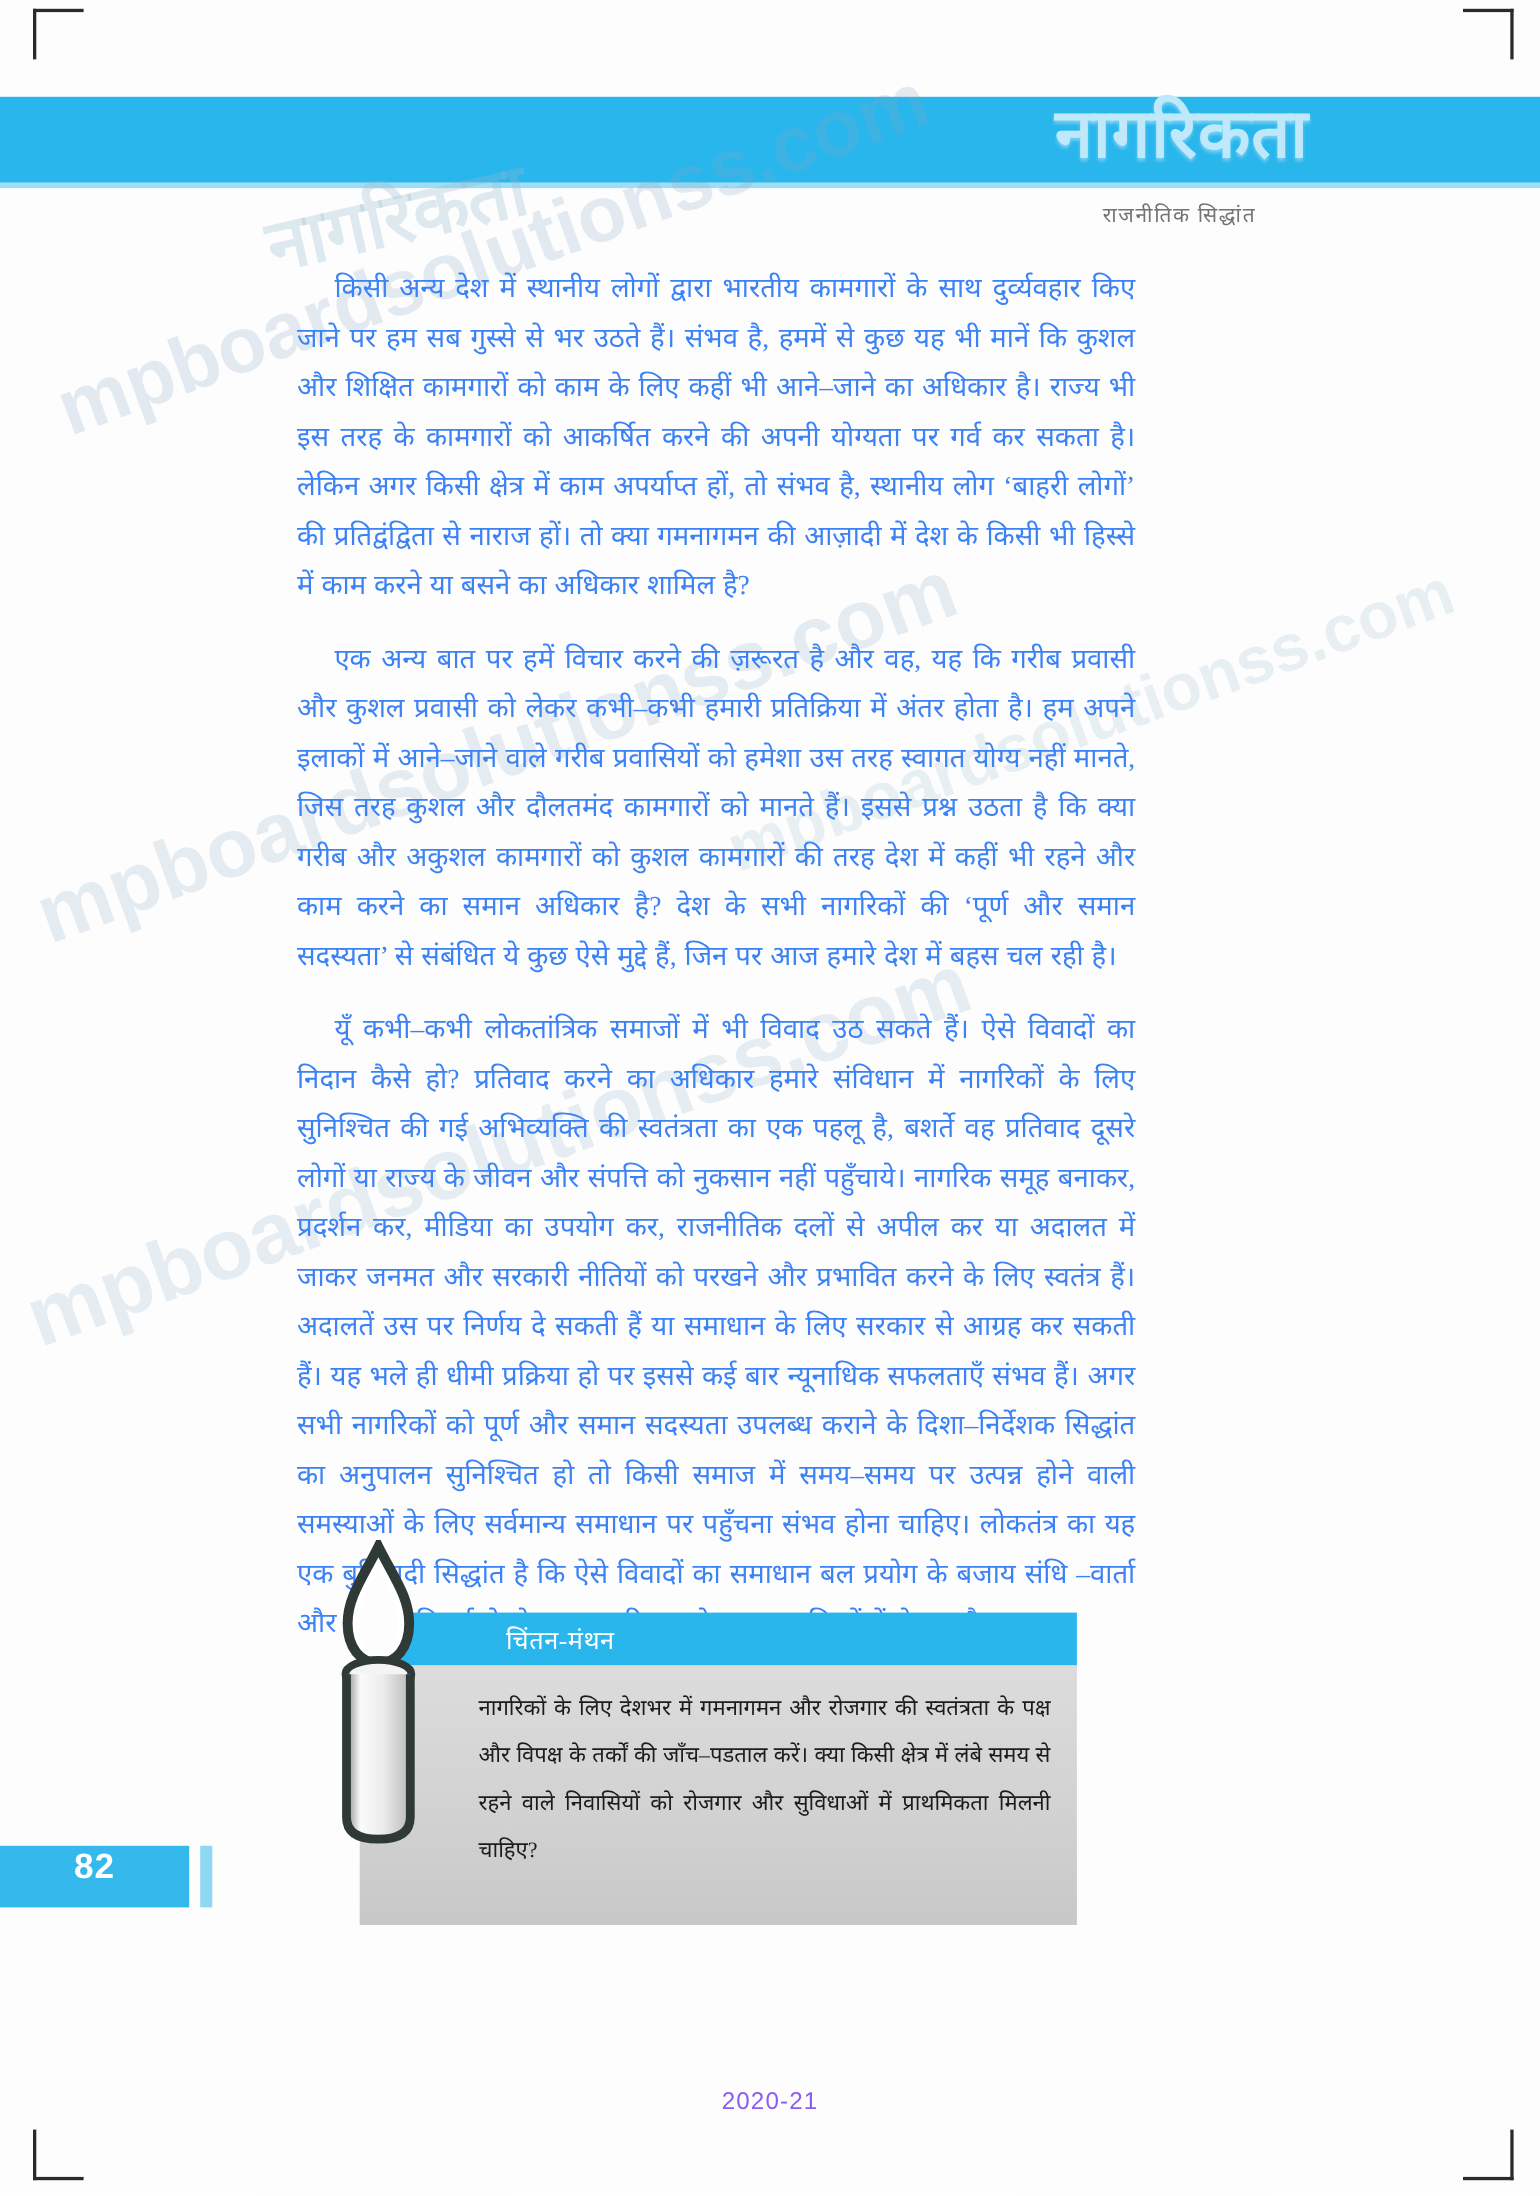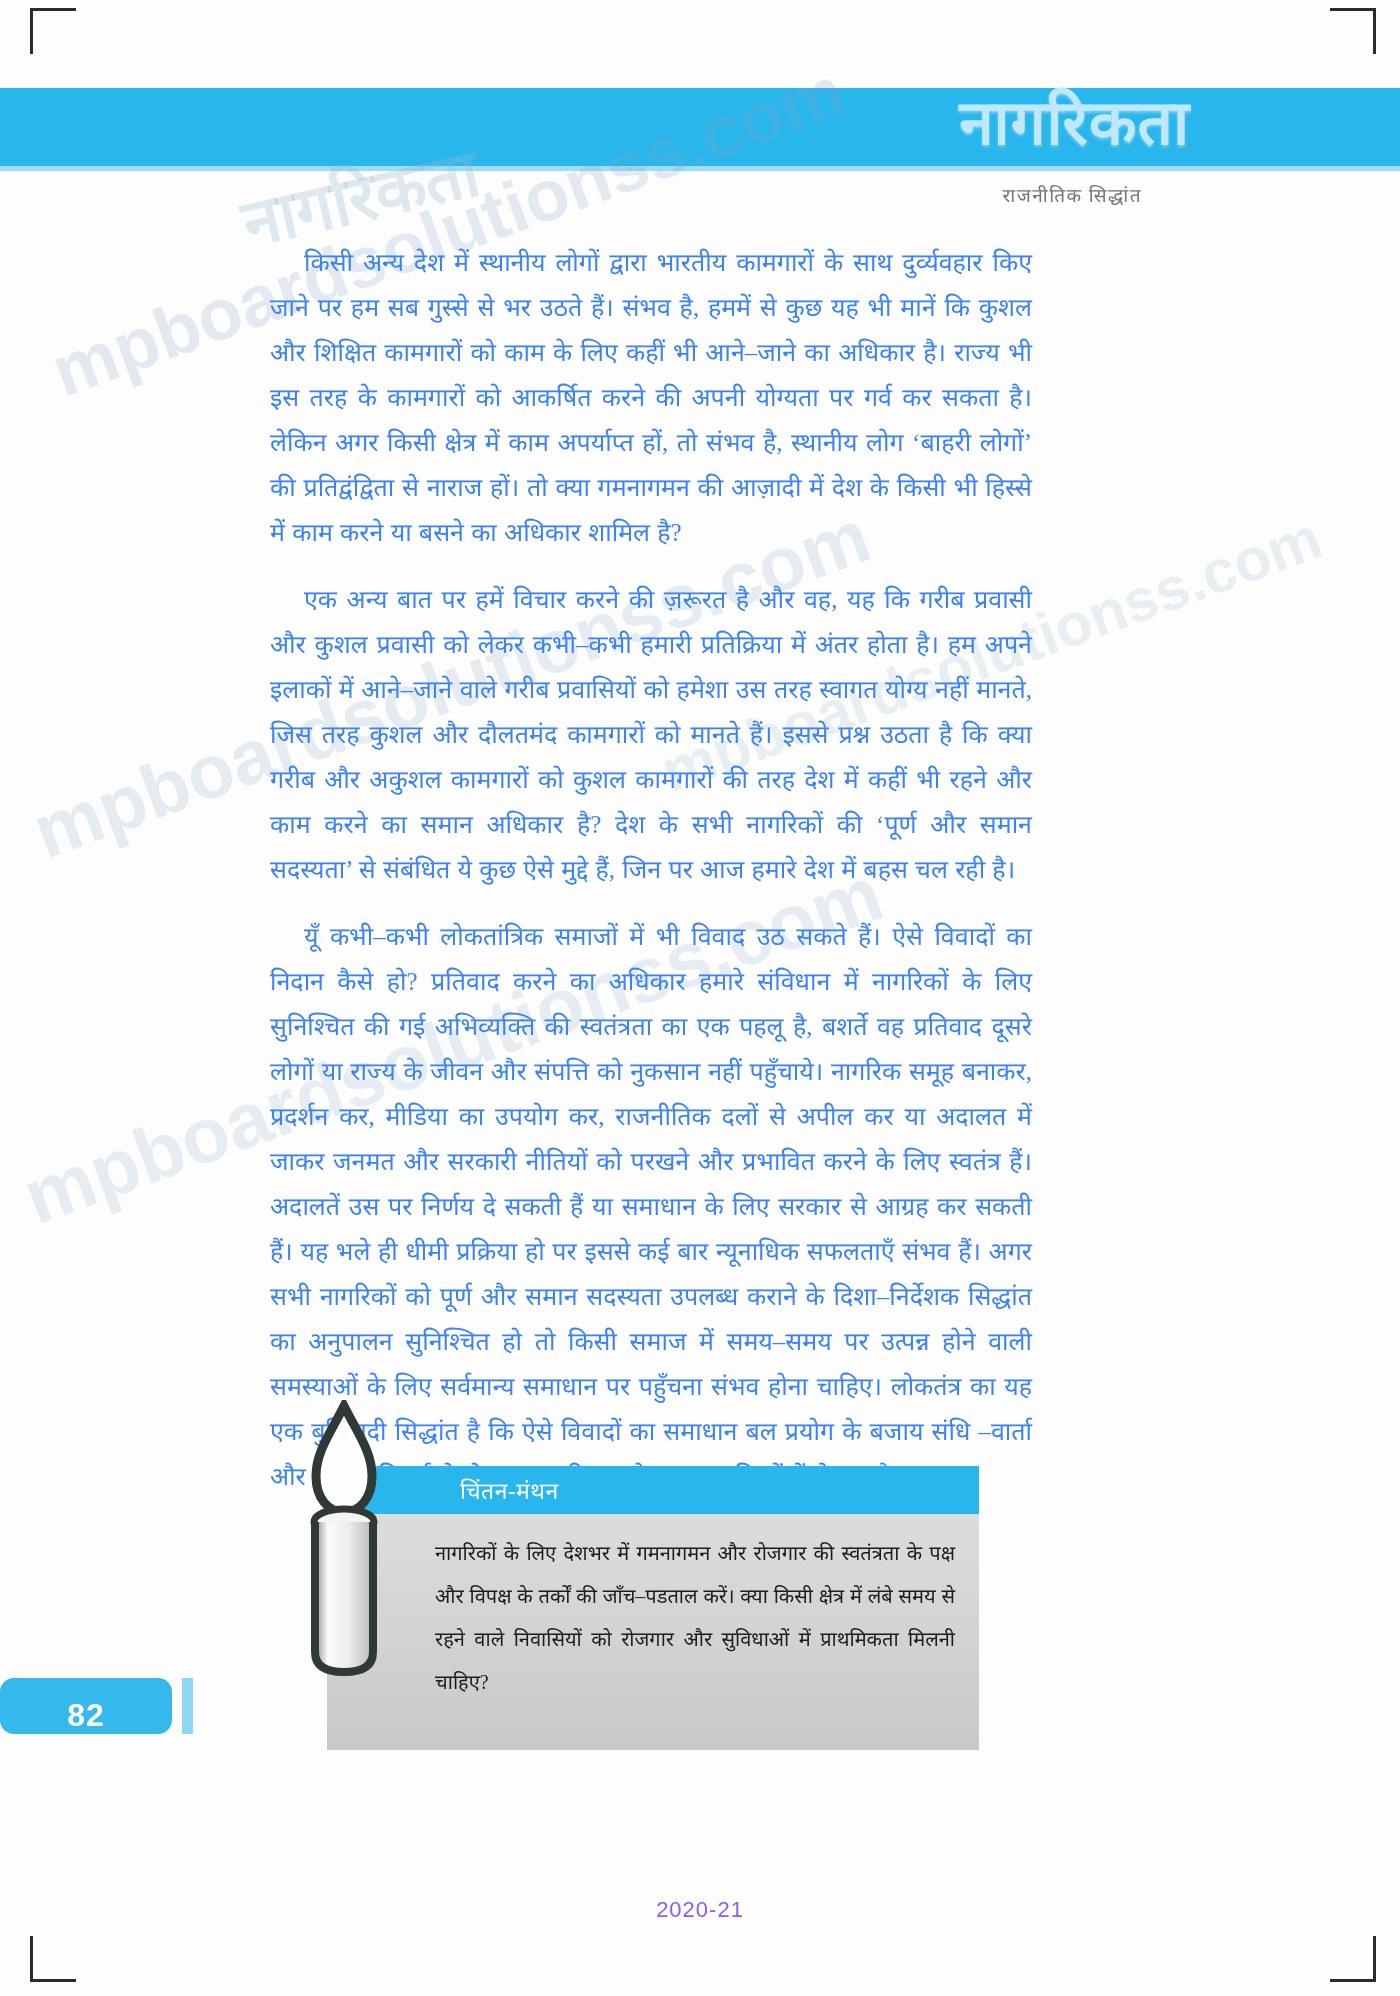--- a/index.html
+++ b/index.html
@@ -189,23 +189,22 @@
 
   
   .page-badge {
     position: absolute;
     left: 0;
     top: 1678px;
     width: 172px;
     height: 56px;
     background: #35b9ec;
     display: flex;
-    align-items: flex-end;
+    align-items: flex-start;
     justify-content: center;
-    border-radius: 14px;
   }
   .page-badge-num {
     color: #ffffff;
     font-family: "Liberation Sans", sans-serif;
     font-size: 32px;
     font-weight: 700;
     letter-spacing: 1px;
   }
   .page-badge-tick {
     position: absolute;

